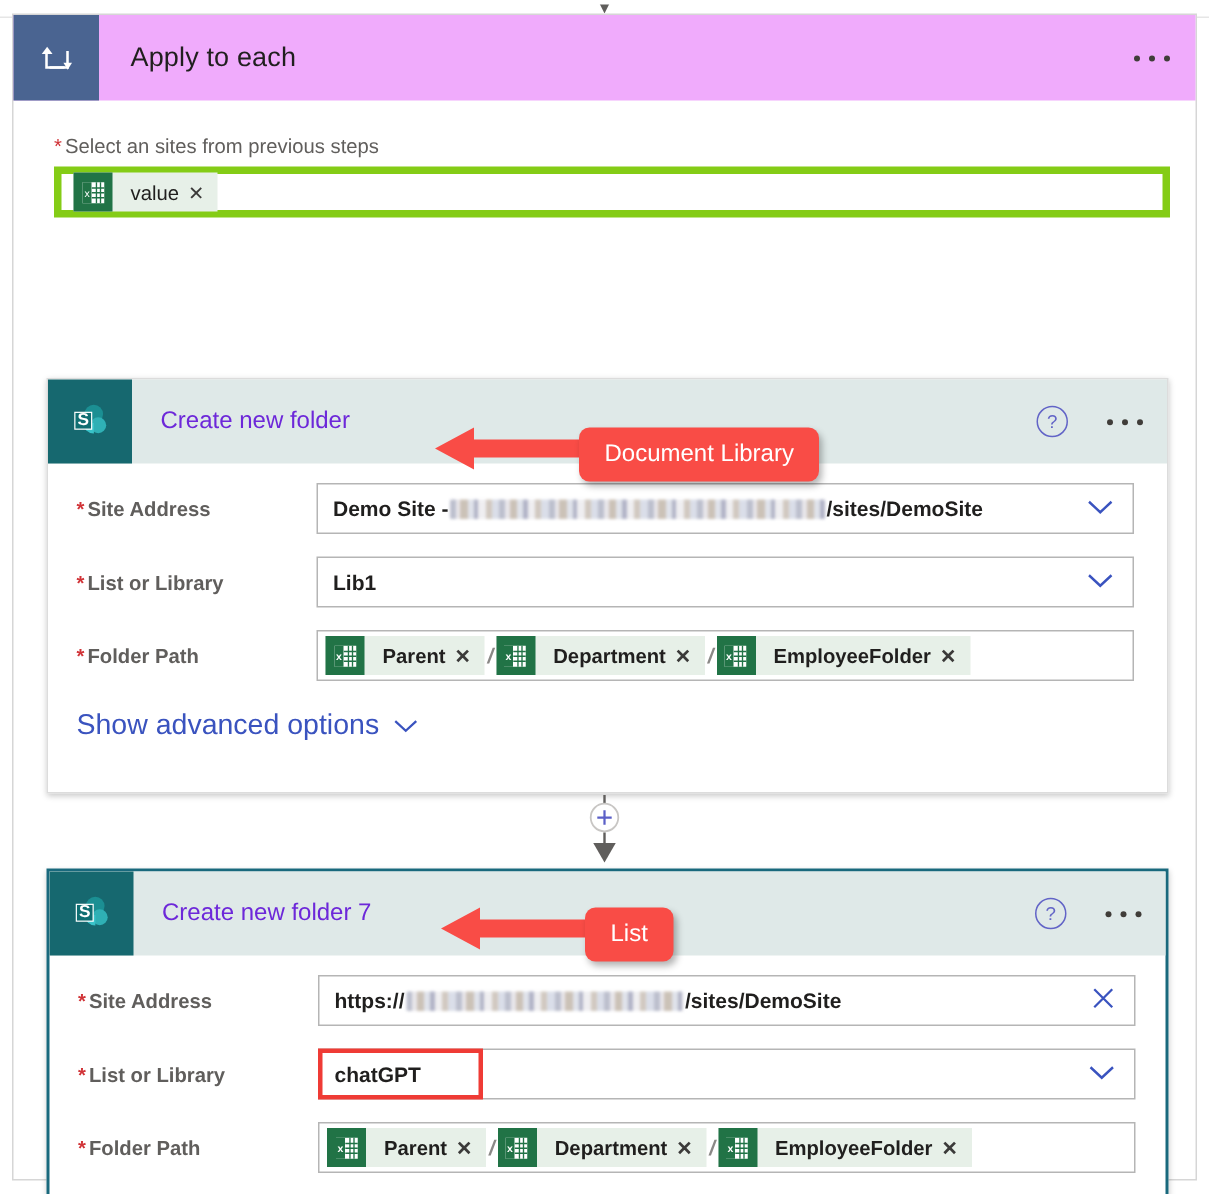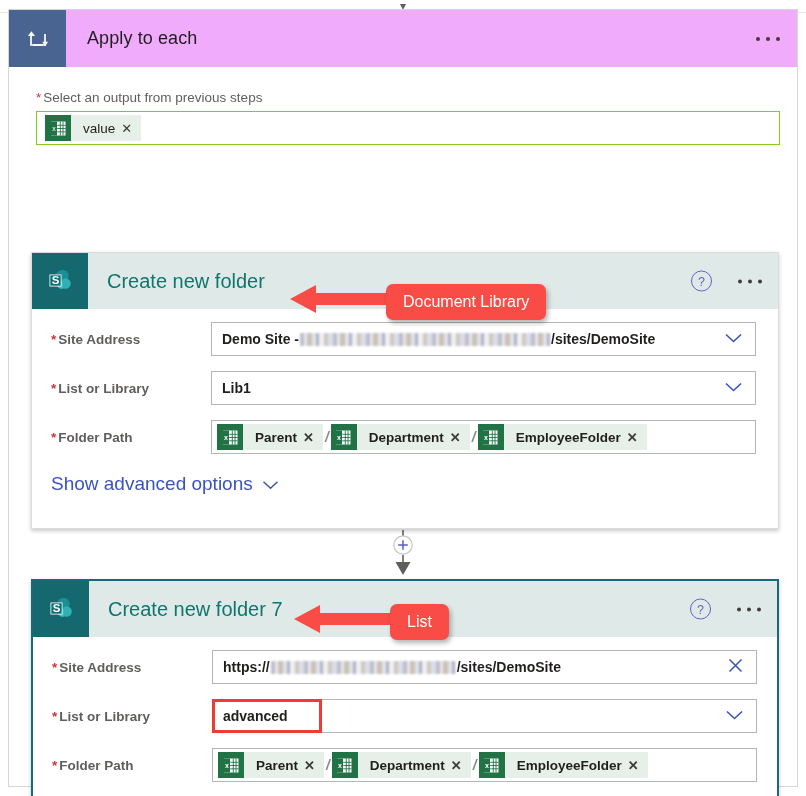--- a/index.html
+++ b/index.html
@@ -84,21 +84,21 @@
   }
   .req {
     color: #d13438;
     font-size: 13.5px;
     margin-right: 2px;
   }
   .output-box {
     margin-left: 13px;
     width: 744px;
     height: 34px;
-    border: 1px solid #84cc16;
+    border: 5px solid #84cc16;
     background: #fff;
     box-sizing: border-box;
     display: flex;
     align-items: center;
     padding-left: 8px;
   }
 
   
   .token {
     display: inline-flex;
@@ -149,22 +149,22 @@
     align-items: center;
     position: relative;
   }
   .sp-icon {
     width: 56px; height: 56px;
     background: #16686f;
     flex: 0 0 auto;
     display: flex; align-items: center; justify-content: center;
   }
   .card-title {
-    font-size: 20px;
-    color: #0f766e;
+    font-size: 16px;
+    color: #6d28d9;
     margin-left: 19px;
   }
   .card-head-right {
     position: absolute;
     right: 16px;
     top: 50%;
     transform: translateY(-50%);
     display: flex;
     align-items: center;
     gap: 26px;
@@ -309,21 +309,21 @@
     <div class="scope-ellipsis">
       <i></i>
         <i></i>
         <i></i>
     </div>
   </div>
 
   <div class="scope-body">
 
     <div class="field-label-top">
-      <span class="req">*</span><span>Select an output from previous steps</span>
+      <span class="req">*</span><span>Select an sites from previous steps</span>
     </div>
 
     <div class="output-box">
       <span class="token">
         <span class="xl">
           <svg width="17" height="17" viewBox="0 0 17 17">
             <rect x="1" y="1.5" width="14.5" height="14" fill="#ffffff"></rect>
             <rect x="1" y="1.5" width="6" height="14" fill="#217346"></rect>
             <text x="4" y="11" font-size="7" fill="#ffffff" text-anchor="middle" font-family="Liberation Sans, sans-serif">x</text>
             <g stroke="#217346" stroke-width="0.9">
@@ -518,21 +518,21 @@
           </span>
         </div>
       </div>
 
       <div class="row">
         <div class="rlabel">
           <span class="req">*</span><span>List or Library</span>
         </div>
         <div class="control">
           <span class="val-highlight"></span>
-          <span>advanced</span>
+          <span>chatGPT</span>
           <span class="chev">
             <svg width="19" height="12" viewBox="0 0 19 12">
                 <path d="M2 2.5 L9.5 9.5 L17 2.5" fill="none" stroke="#3a53bf" stroke-width="1.6"></path>
               </svg>
           </span>
         </div>
       </div>
 
       <div class="row">
         <div class="rlabel">

